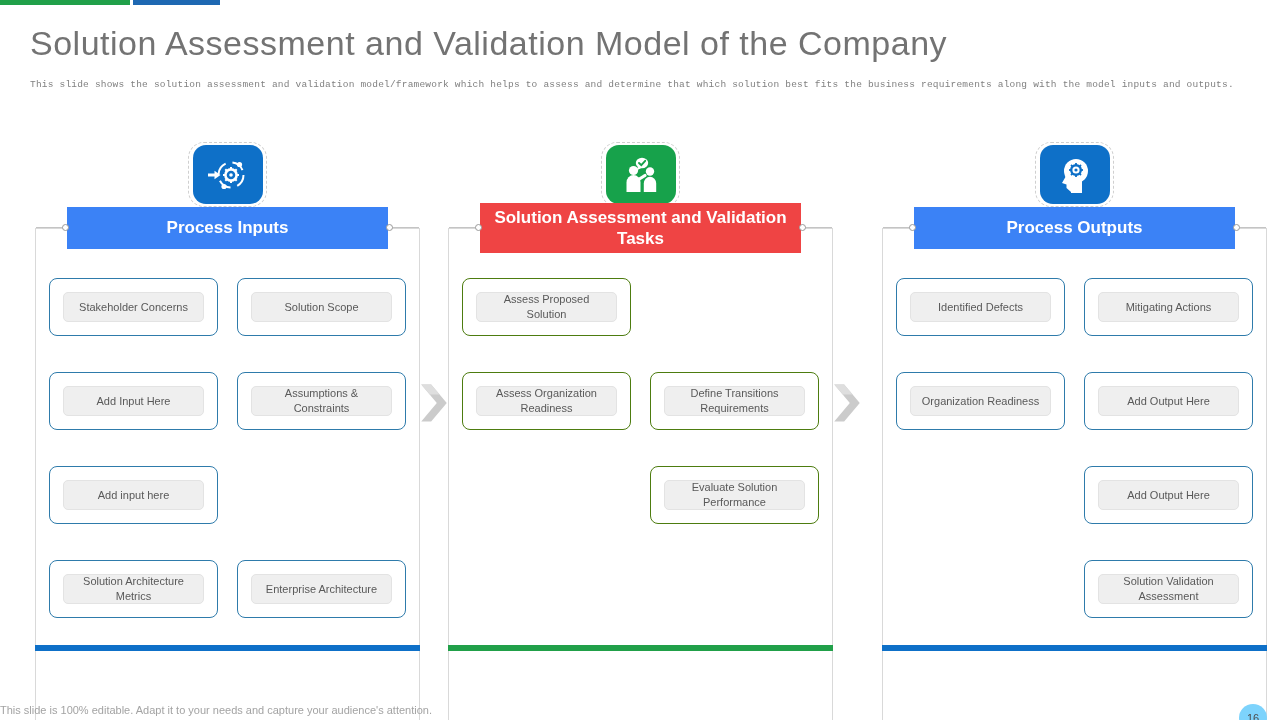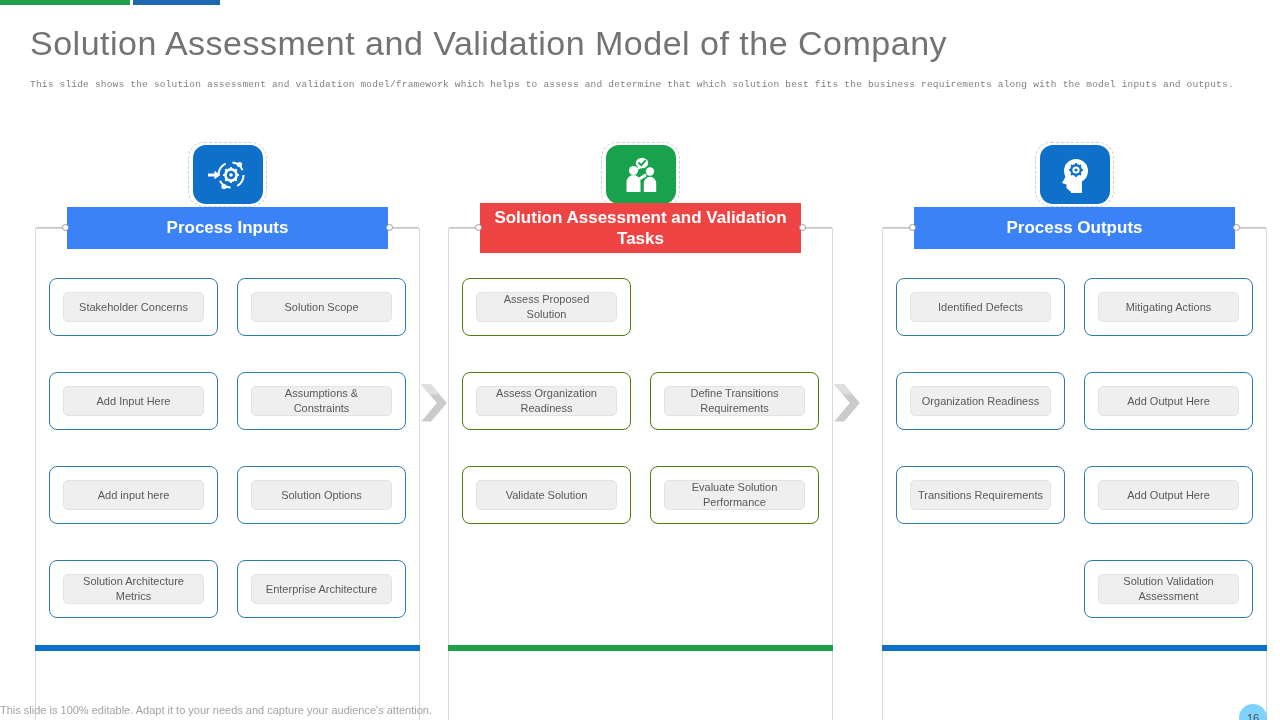--- a/index.html
+++ b/index.html
@@ -113,23 +113,20 @@
     </div>
   <div class="box blue p1 r2">
       <div class="box-inner">Add Input Here</div>
     </div>
   <div class="box blue p2 r2">
       <div class="box-inner">Assumptions &amp; Constraints</div>
     </div>
   <div class="box blue p1 r3">
       <div class="box-inner">Add input here</div>
     </div>
-  <div class="box blue p2 r3">
-      <div class="box-inner">Solution Options</div>
-    </div>
   <div class="box blue p1 r4">
       <div class="box-inner">Solution Architecture Metrics</div>
     </div>
   <div class="box blue p2 r4">
       <div class="box-inner">Enterprise Architecture</div>
     </div>
   <div class="bottom-bar blue"></div>
 </div>
 
 <div class="col-wrap c2">
@@ -154,23 +151,20 @@
   </div>
   <div class="col-header green">Solution Assessment and Validation Tasks</div>
   <div class="box green p1 r1">
       <div class="box-inner">Assess Proposed Solution</div>
     </div>
   <div class="box green p1 r2">
       <div class="box-inner">Assess Organization Readiness</div>
     </div>
   <div class="box green p2 r2">
       <div class="box-inner">Define Transitions Requirements</div>
-    </div>
-  <div class="box green p1 r3">
-      <div class="box-inner">Validate Solution</div>
     </div>
   <div class="box green p2 r3">
       <div class="box-inner">Evaluate Solution Performance</div>
     </div>
   <div class="bottom-bar green"></div>
 </div>
 
 <div class="col-wrap c3">
   <div class="col-frame"></div>
   <div class="conn-line l"></div>
@@ -204,23 +198,20 @@
     </div>
   <div class="box blue p2 r1">
       <div class="box-inner">Mitigating Actions</div>
     </div>
   <div class="box blue p1 r2">
       <div class="box-inner">Organization Readiness</div>
     </div>
   <div class="box blue p2 r2">
       <div class="box-inner">Add Output Here</div>
     </div>
-  <div class="box blue p1 r3">
-      <div class="box-inner">Transitions Requirements</div>
-    </div>
   <div class="box blue p2 r3">
       <div class="box-inner">Add Output Here</div>
     </div>
   <div class="box blue p2 r4">
       <div class="box-inner">Solution Validation Assessment</div>
     </div>
   <div class="bottom-bar blue"></div>
 </div>
 
 <svg class="chevron a1" viewBox="0 0 24 30">

